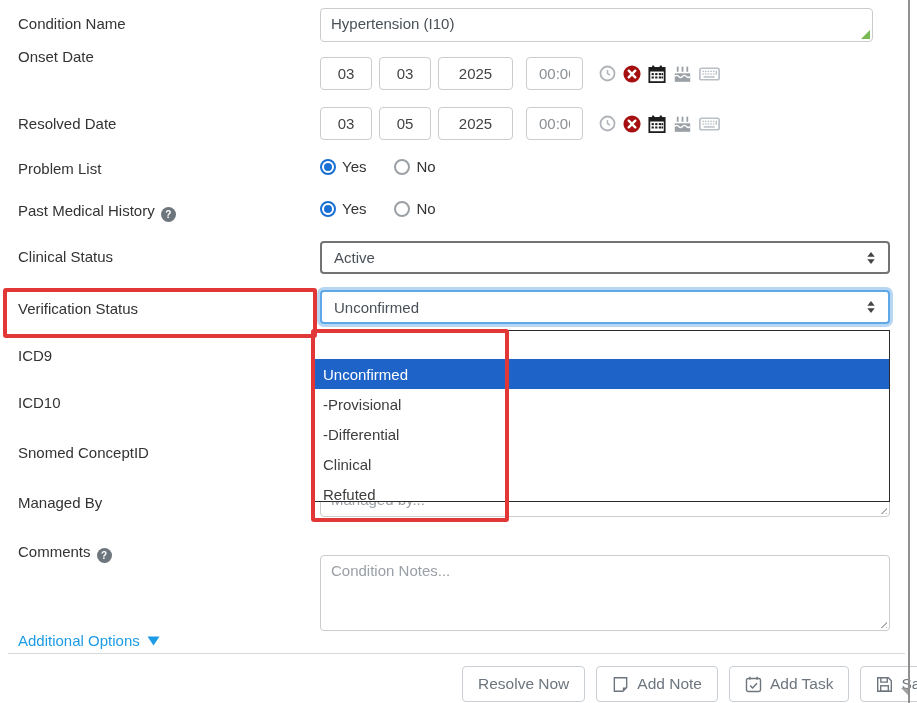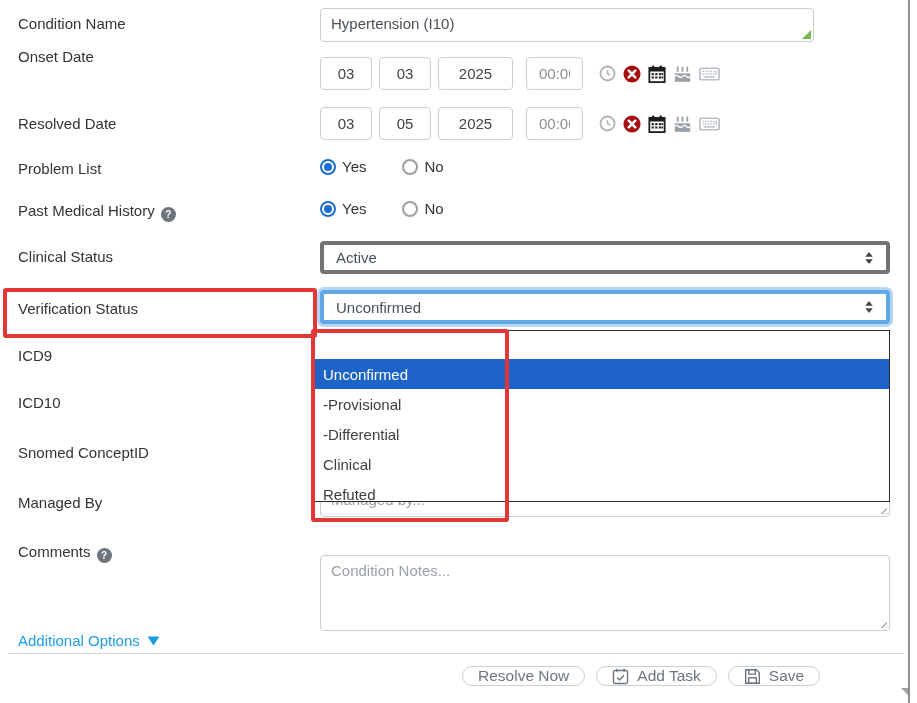--- a/index.html
+++ b/index.html
@@ -16,51 +16,51 @@
   .help{display:inline-flex;align-items:center;justify-content:center;width:15px;height:15px;
         border-radius:50%;background:#6d757d;color:#fff;font-size:10px;font-weight:bold;
         margin-left:6px;vertical-align:-2px;}
 
   
   .tawrap{position:absolute;left:320px;box-sizing:border-box;}
   .tawrap textarea{width:100%;height:100%;box-sizing:border-box;border:1px solid #ccc;
         border-radius:4px;font-family:inherit;font-size:15px;color:#495057;
         padding:6px 10px;resize:none;outline:none;display:block;background:#fff;}
   .tawrap textarea::placeholder{color:#9aa0a6;}
-  .wrap-condition{top:8px;width:494px;height:34px;}
+  .wrap-condition{top:8px;width:553px;height:34px;}
   .wrap-managed{top:484px;width:570px;height:33px;z-index:1;}
   .wrap-comments{top:555px;width:570px;height:76px;}
   .grip{position:absolute;right:3px;bottom:3px;width:9px;height:9px;
         clip-path:polygon(100% 0,100% 100%,0 100%);pointer-events:none;}
   .grip-gray{background:repeating-linear-gradient(135deg,#b0b0b0 0 1.5px,#fff 1.5px 4px);}
   .grip-green{background:#76b852;}
 
   
   .dategroup{position:absolute;left:320px;display:flex;align-items:center;gap:7px;}
   .dg-onset{top:57px}.dg-resolved{top:107px}
   .datebox{border:1px solid #ccc;border-radius:4px;height:33px;text-align:center;
         font-size:15px;color:#444;box-sizing:border-box;font-family:inherit;padding:12px;outline:none;}
   .w-sm{width:52px}.w-yr{width:75px}
   .w-time{width:57px;color:#8a8f94;margin-left:6px;}
   .dicons{display:flex;align-items:center;gap:7px;margin-left:9px;}
   .dicons svg{display:block;}
 
   
-  .radio-group{position:absolute;left:320px;display:flex;align-items:center;gap:36px;
+  .radio-group{position:absolute;left:320px;display:flex;align-items:center;gap:28px;
         font-size:15px;color:#333;}
   .rg-problem{top:158px}.rg-pmh{top:200px}
   .ritem{display:flex;align-items:center;gap:6px;cursor:pointer;}
   .radio{width:16px;height:16px;border-radius:50%;box-sizing:border-box;position:relative;flex:0 0 auto;}
   .radio.on{border:2px solid #1a6fd4;}
   .radio.on::after{content:"";position:absolute;left:2px;top:2px;width:8px;height:8px;
         border-radius:50%;background:#1a6fd4;}
   .radio.off{border:2px solid #9aa0a6;background:#fff;}
 
   
-  .fakeselect{position:absolute;left:320px;width:570px;height:33px;border:4px solid #737373;
+  .fakeselect{position:absolute;left:320px;width:570px;height:33px;border:2px solid #737373;
         border-radius:4px;display:flex;align-items:center;justify-content:space-between;
         padding:0 12px;font-size:15px;color:#495057;box-sizing:border-box;background:#fff;cursor:pointer;}
   .sel-clinical{top:241px}
   .sel-verification{top:290px;height:34px;border-color:#5ea8e8;
         box-shadow:0 0 0 3px rgba(96,165,230,.45);z-index:3;}
 
   
   .panel{position:absolute;left:312px;top:330px;width:578px;height:172px;background:#fff;
         border:1px solid #2b2b2b;box-sizing:border-box;z-index:5;overflow:hidden;}
   .opt{height:30px;display:flex;align-items:center;padding-left:10px;font-size:15px;
@@ -72,21 +72,21 @@
   .redrect{position:absolute;border:4px solid #e23737;border-radius:3px;z-index:10;
         pointer-events:none;}
   .rr-label{left:3px;top:288px;width:306px;height:42px;}
   .rr-panel{left:311px;top:329px;width:190px;height:185px;}
 
   
   .link{position:absolute;left:18px;top:632px;color:#1d9ce5;font-size:15px;
         display:flex;align-items:center;gap:7px;cursor:pointer;}
   .divider{position:absolute;left:8px;top:653px;width:897px;border-top:1px solid #d8d8d8;}
   .btnrow{position:absolute;top:666px;left:462px;display:flex;gap:11px;}
-  .btn{height:20px;border:1px solid #c9cfd4;border-radius:11px;background:#fff;color:#6c757d;
+  .btn{height:36px;border:1px solid #c9cfd4;border-radius:4px;background:#fff;color:#6c757d;
         font-size:15.5px;display:flex;align-items:center;gap:8px;padding:0 15px;
         font-family:inherit;cursor:pointer;white-space:nowrap;}
   .btn svg{display:block;}
 
   .vline{position:absolute;left:908px;top:0;width:2px;height:703px;background:#909090;}
   .scrollnub{position:absolute;left:901px;top:688px;width:0;height:0;
         border-left:8px solid transparent;border-top:8px solid #8b8b8b;opacity:.8;}
 </style>
 </head>
 <body>
@@ -301,20 +301,27 @@
   </div>
 
   <div class="divider"></div>
 
   <div class="btnrow">
     <button class="btn">
       <span>Resolve Now</span>
     </button>
     <button class="btn">
       <svg width="17" height="17" viewBox="0 0 16 16">
+          <path d="M2.2 1.6h11.6v9.2l-3.6 3.6H2.2z" fill="none" stroke="#6c757d" stroke-width="1.3"></path>
+          <path d="M13.8 10.8h-3.6v3.6z" fill="#6c757d"></path>
+        </svg>
+      <span>Add Note</span>
+    </button>
+    <button class="btn">
+      <svg width="17" height="17" viewBox="0 0 16 16">
           <rect x="1.4" y="2.4" width="13.2" height="12.2" rx="1.6" fill="none" stroke="#6c757d" stroke-width="1.3"></rect>
           <path d="M4.6.6v3M11.4.6v3" stroke="#6c757d" stroke-width="1.3"></path>
           <path d="M4.8 9l2.3 2.3 4.2-4.5" fill="none" stroke="#6c757d" stroke-width="1.4"></path>
         </svg>
       <span>Add Task</span>
     </button>
     <button class="btn">
       <svg width="17" height="17" viewBox="0 0 16 16">
           <path d="M1.6 1.6h10l2.8 2.8v10H1.6z" fill="none" stroke="#6c757d" stroke-width="1.3"></path>
           <path d="M4.6 1.6v4.2h6V1.6" fill="none" stroke="#6c757d" stroke-width="1.3"></path>

